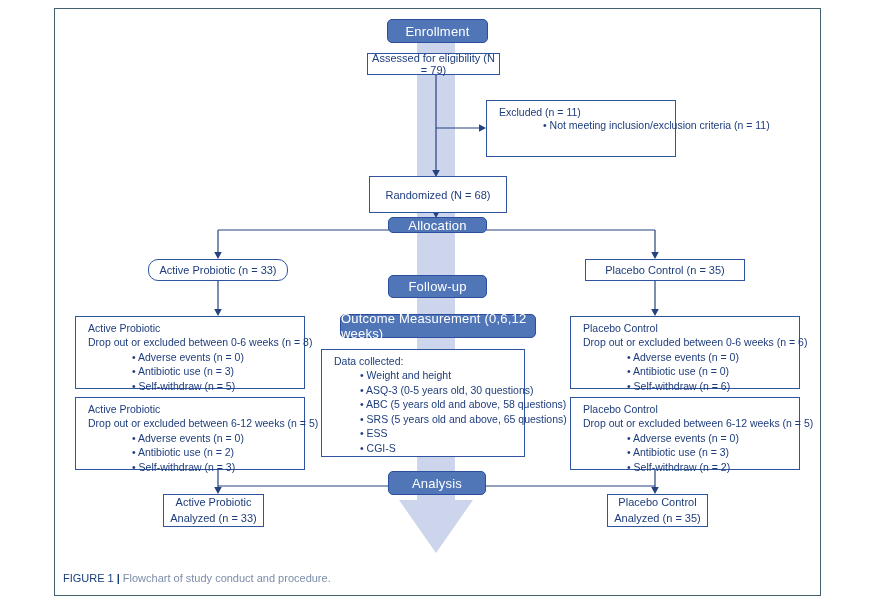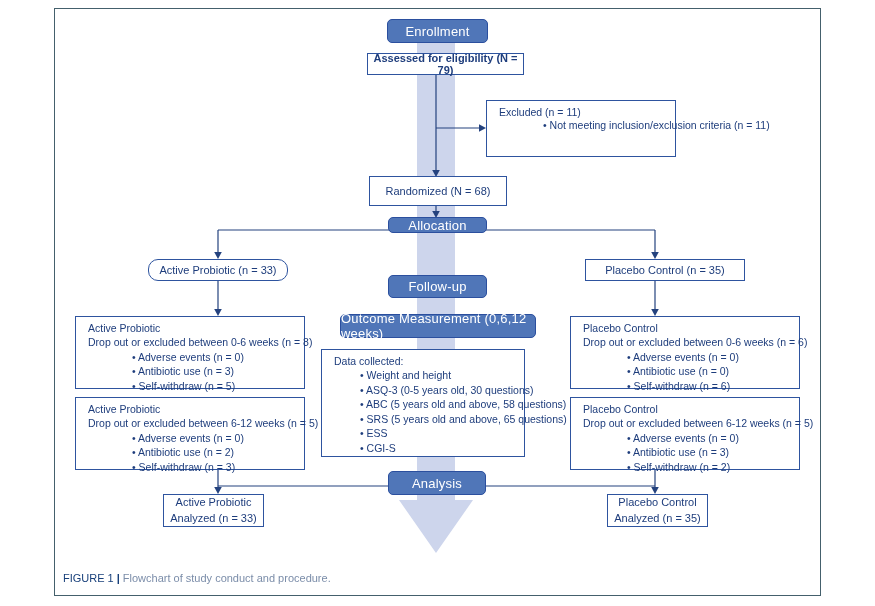--- a/index.html
+++ b/index.html
@@ -89,30 +89,30 @@
   <div class="box pill" style="left:388px;top:275px;width:99px;height:23px;">
     <span>Follow-up</span>
   </div>
   <div class="box pill" style="left:340px;top:314px;width:196px;height:24px;">
     <span>Outcome Measurement (0,6,12 weeks)</span>
   </div>
   <div class="box pill" style="left:388px;top:471px;width:98px;height:24px;">
     <span>Analysis</span>
   </div>
 
-  <div class="box outline" style="left:367px;top:53px;width:157px;height:22px;font-weight:bold;">
+  <div class="box outline" style="left:367px;top:53px;width:133px;height:22px;">
     <span>Assessed for eligibility (N = 79)</span>
   </div>
 
   <div class="box outline multi excl" style="left:486px;top:100px;width:190px;height:57px;">
     <div class="t1">Excluded (n = 11)</div>
     <div class="bl">Not meeting inclusion/exclusion criteria (n = 11)</div>
   </div>
 
-  <div class="box outline" style="left:369px;top:176px;width:138px;height:30px;">
+  <div class="box outline" style="left:369px;top:176px;width:138px;height:37px;">
     <span>Randomized (N = 68)</span>
   </div>
 
   <div class="box outline" style="left:148px;top:259px;width:140px;height:22px;border-radius:10px;">
     <span>Active Probiotic (n = 33)</span>
   </div>
   <div class="box outline" style="left:585px;top:259px;width:160px;height:22px;">
     <span>Placebo Control (n = 35)</span>
   </div>
 

